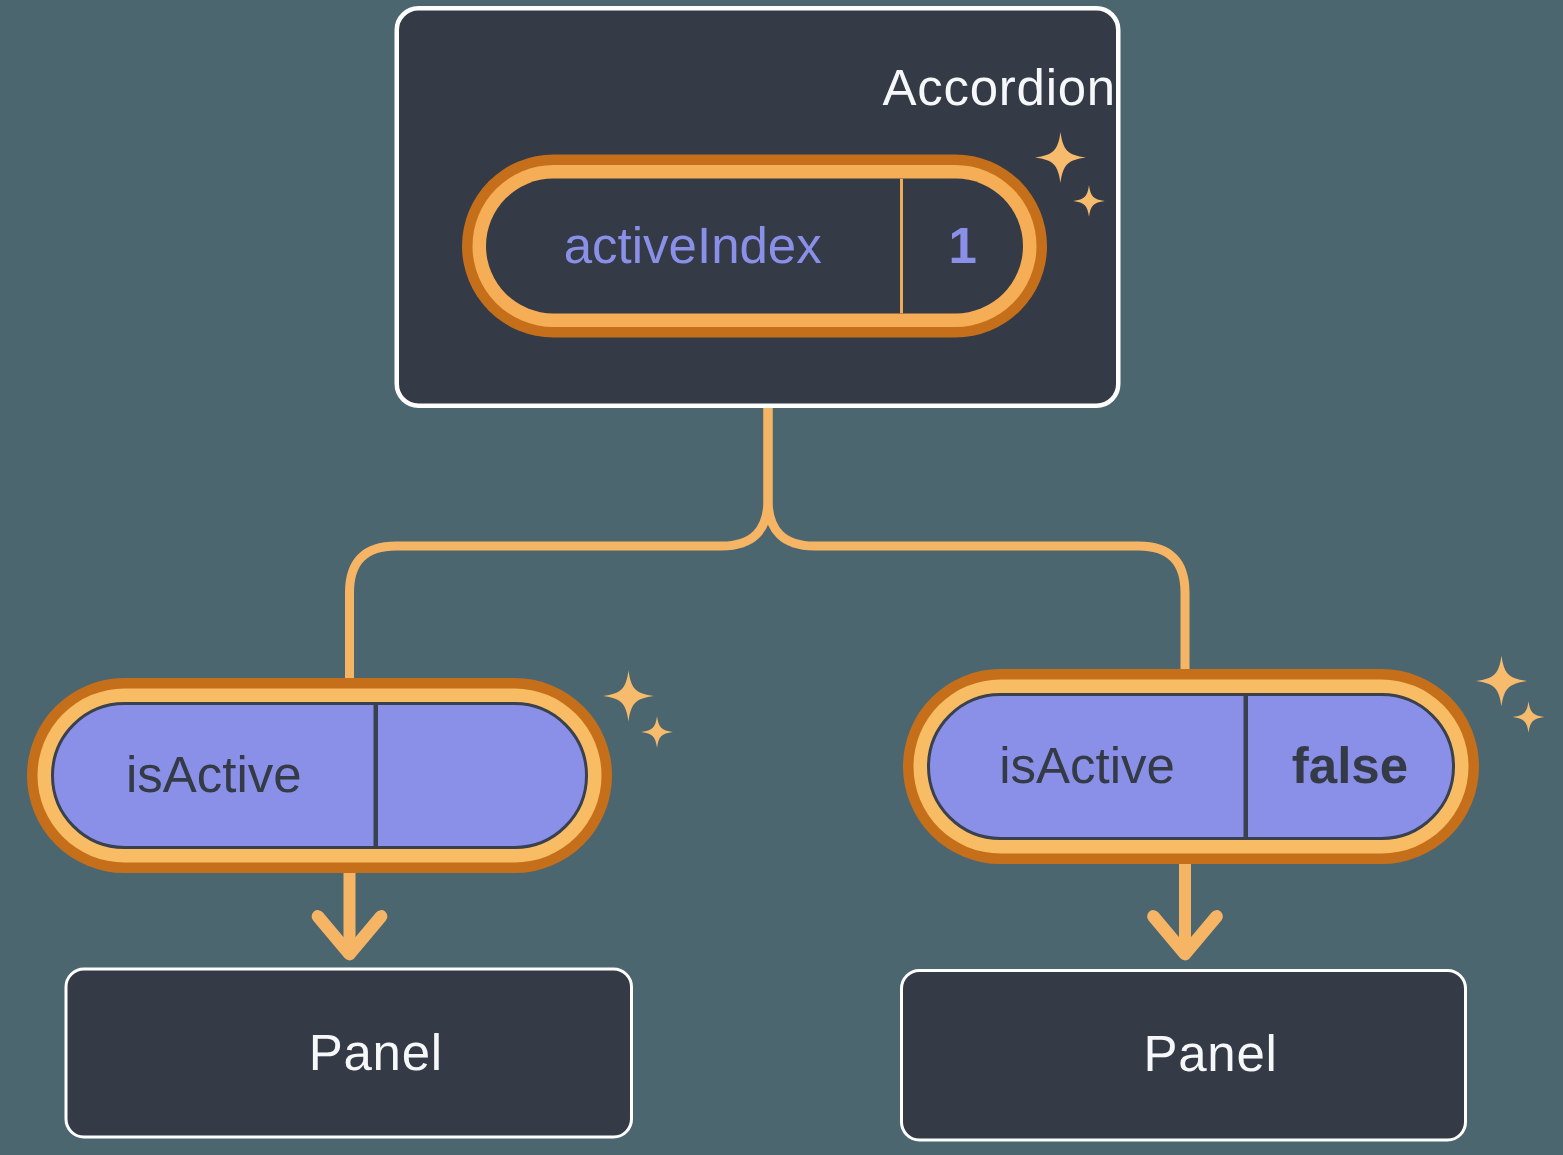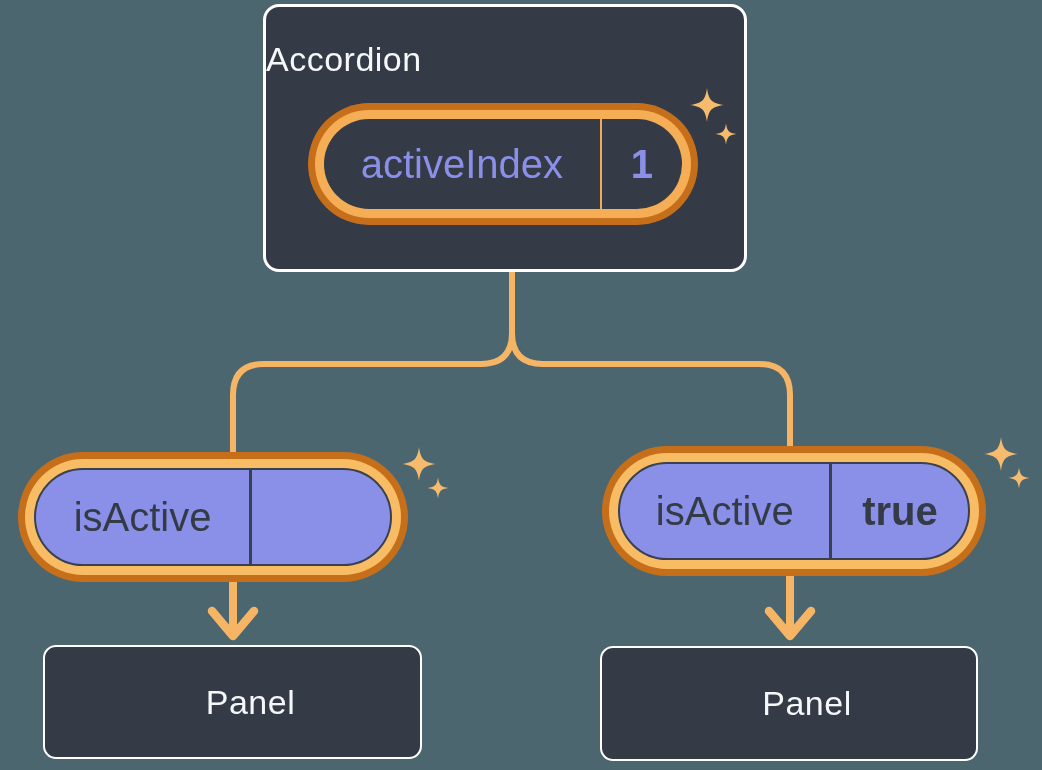--- a/index.html
+++ b/index.html
@@ -23,40 +23,40 @@
     position:absolute;box-sizing:border-box;
     background:var(--c-box-fill);
     border:3px solid var(--c-box-border);
     border-radius:16px;
   }
   .component-box{left:263px;top:4px;width:484px;height:268px;}
   .panel-box{display:flex;align-items:center;justify-content:center;border-radius:13px;border-width:2.5px;padding-left:36px;}
   .panel-left{left:43px;top:645px;width:379px;height:114px;}
   .panel-right{left:600px;top:646px;width:378px;height:115px;}
   .box-title{
-    position:absolute;left:0;top:32px;width:100%;text-align:left;
+    position:absolute;left:0;top:32px;width:100%;text-align:right;
     color:var(--c-text-light);font-size:34px;line-height:40px;letter-spacing:.5px;
   }
   .panel-label{color:var(--c-text-light);font-size:34px;letter-spacing:.5px;}
 
   .pill{position:absolute;border-radius:999px;}
   .ring-outer{
     box-sizing:border-box;width:100%;height:100%;padding:7px;
     background:var(--c-ring-outer);border-radius:999px;
   }
   .ring-inner{
     box-sizing:border-box;width:100%;height:100%;padding:9px;
     background:var(--c-ring-inner);border-radius:999px;
   }
   .pill-top .ring-inner{background:var(--c-ring-inner-top);}
   .pill-body{
     box-sizing:border-box;width:100%;height:100%;border-radius:999px;
     overflow:hidden;display:flex;align-items:stretch;
     background:var(--c-purple-fill);border:2.5px solid var(--c-pill-border-dark);
-    font-size:40px;color:var(--c-text-dark);
+    font-size:34px;color:var(--c-text-dark);
   }
   .pill-top .pill-body{background:var(--c-box-fill);border:none;color:var(--c-purple-text);}
   .cell{display:flex;align-items:center;justify-content:center;}
   .cell-name{flex:0 0 60.2%;}
   .cell-value{flex:1 1 auto;font-weight:bold;}
   .pill-top .cell-name{flex:0 0 77%;}
   .divider{flex:0 0 2.5px;background:var(--c-pill-border-dark);}
   .pill-top .divider{flex-basis:2px;background:var(--c-divider-orange);}
 
   .connector-path{fill:none;stroke:var(--c-connector);stroke-width:6;}
@@ -104,21 +104,21 @@
       </div>
     </div>
   </div>
 
   <div class="pill z3" style="left:602px;top:446px;width:384px;height:130px;">
     <div class="ring-outer">
       <div class="ring-inner">
         <div class="pill-body">
           <div class="cell cell-name">isActive</div>
           <div class="divider"></div>
-          <div class="cell cell-value">true</div>
+          <div class="cell cell-value">false</div>
         </div>
       </div>
     </div>
   </div>
 
   <div class="darkbox panel-box panel-left z3">
     <span class="panel-label">Panel</span>
   </div>
   <div class="darkbox panel-box panel-right z3">
     <span class="panel-label">Panel</span>

